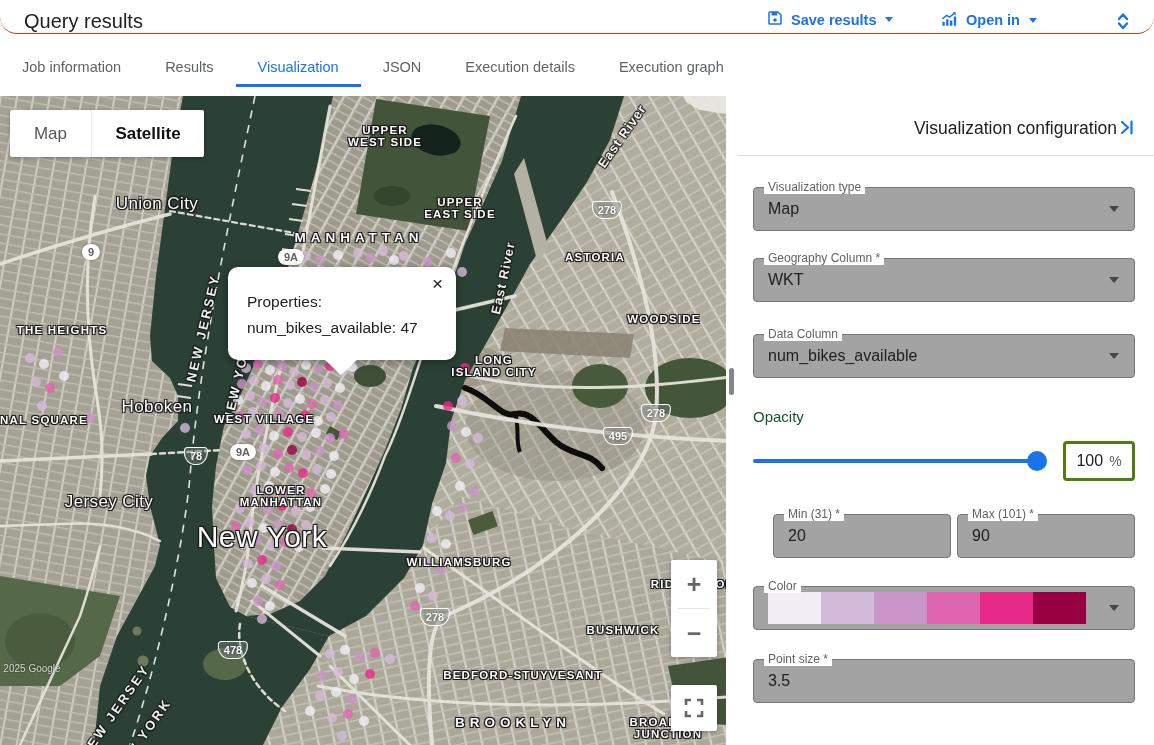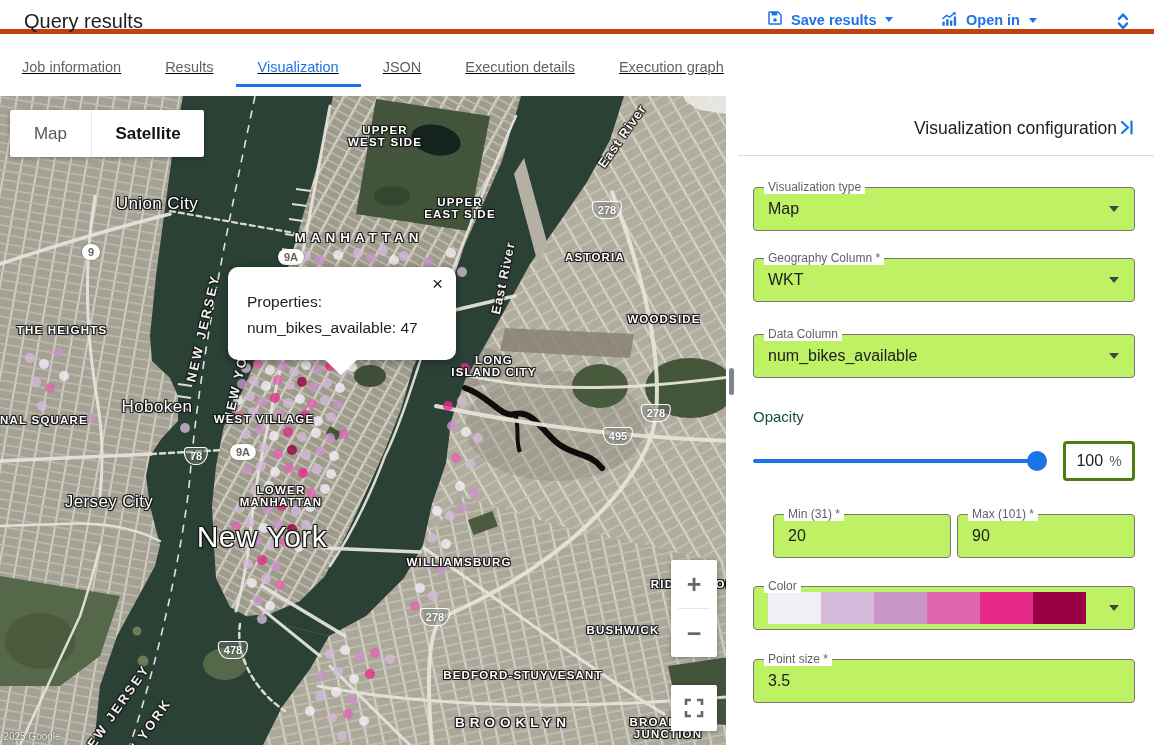--- a/index.html
+++ b/index.html
@@ -2,33 +2,33 @@
 <html><head>
 <meta charset="utf-8">
 <style>
   * { box-sizing: border-box; margin: 0; padding: 0; }
   html,body { width:1154px; height:745px; overflow:hidden; background:#fff;
     font-family:"Liberation Sans", sans-serif; }
   .app { position:relative; width:1154px; height:745px; background:#fff; }
 
   
   .toolbar { position:absolute; left:0; top:0; width:1154px; height:34px; background:#fff;
-    border-bottom:5px solid #c2410c; }
+    border-bottom:1px solid #c2410c;border-radius:19px; }
   .page-title { position:absolute; left:24px; top:10px; font-size:20px; color:#202124; }
   .tb-btn { position:absolute; top:9px; display:flex; align-items:center; gap:7px;
     color:#1a73e8; font-size:14.5px; font-weight:600; cursor:pointer; }
   .tb-btn .caret { width:0; height:0; border-left:4.5px solid transparent;
     border-right:4.5px solid transparent; border-top:5px solid #1a73e8; margin-left:2px; }
   .tb-save { left:766px; }
   .tb-open { left:940px; }
   .unfold { position:absolute; left:1111px; top:9px; width:24px; height:24px; cursor:pointer; }
 
   
   .tabbar { position:absolute; left:0; top:50px; width:1154px; height:46px; background:#fff;
-    display:flex; padding-left:0;text-decoration:underline; }
+    display:flex; padding-left:0; }
   .tab { height:37px; padding:0 22px; display:flex; align-items:center; font-size:14.5px;
     color:#5f6368; border-bottom:3px solid transparent; cursor:pointer; white-space:nowrap; }
   .tab.active { color:#1a73e8; border-bottom-color:#1a73e8; font-weight:500; }
 
   
   .map { position:absolute; left:0; top:96px; width:726px; height:649px; overflow:hidden;
     background:#9aa08f; }
   .map svg.base { position:absolute; left:0; top:0; }
   .overlay { position:absolute; left:0; top:0; width:737px; height:649px; pointer-events:none; }
 
@@ -86,21 +86,21 @@
     background:#80868b; cursor:col-resize; }
 
   
   .panel { position:absolute; left:738px; top:96px; width:416px; height:649px; background:#fff; }
   .panel-hd { height:60px; padding:22px 18px 0 25px; display:flex; justify-content:flex-end;
     align-items:flex-start; border-bottom:1px solid #dadce0; }
   .panel-title { font-size:17.5px; color:#202124; }
   .panel-body { padding:0 19px 0 15px; }
 
   .field { position:relative; border:1px solid #747775; border-radius:4px; height:44px;
-    display:flex; align-items:center; padding:0 40px 0 14px; cursor:pointer; background:#bef264; }
+    display:flex; align-items:center; padding:0 40px 0 14px; cursor:pointer; background:#a3a3a3; }
   .field .flabel { position:absolute; top:-8px; left:10px; background:#fff; padding:0 4px;
     font-size:12px; color:#5f6368; white-space:nowrap; }
   .field .fvalue { font-size:16px; color:#202124; }
   .field .arrow { position:absolute; right:15px; top:50%; margin-top:-3px; width:0; height:0;
     border-left:5.5px solid transparent; border-right:5.5px solid transparent;
     border-top:6.5px solid #444746; }
 
   .sec-label { font-size:15px; color:#14532d; font-weight:500; }
 
   .slider-row { display:flex; align-items:center; }
@@ -453,21 +453,21 @@
         <div class="mlabel lbl-big" style="left: 262px; top: 441px;">New York</div>
         <div class="mlabel lbl-n" style="left: 459px; top: 466px;">WILLIAMSBURG</div>
         <div class="mlabel lbl-n" style="left: 623px; top: 534px;">BUSHWICK</div>
         <div class="mlabel lbl-n" style="left: 693px; top: 488px;">RIDGEWOOD</div>
         <div class="mlabel lbl-n" style="left: 523px; top: 579px;">BEDFORD-STUYVESANT</div>
         <div class="mlabel lbl-b" style="left: 513px; top: 626px;">BROOKLYN</div>
         <div class="mlabel lbl-n" style="left: 668px; top: 632px;">BROADWAY
 JUNCTION</div>
         <div class="mlabel lbl-wu" style="left: 115px; top: 615px; transform: translate(-50%, -50%) rotate(-55deg);">NEW JERSEY</div>
         <div class="mlabel lbl-wu" style="left: 142px; top: 641px; transform: translate(-50%, -50%) rotate(-55deg);">NEW YORK</div>
-        <div class="mlabel lbl-attr" style="left: 32px; top: 640px;">2025 Google</div>
+        <div class="mlabel lbl-attr" style="left: 32px; top: 572px;">2025 Google</div>
         <span class="shield shield-s" style="left: 91px; top: 156px;">9</span>
         <span class="shield shield-s" style="left: 291px; top: 161px;">9A</span>
         <span class="shield shield-s" style="left: 243px; top: 356px;">9A</span>
         <span class="shield shield-i" style="left: 607px; top: 114px;">278</span>
         <span class="shield shield-i" style="left: 656px; top: 317px;">278</span>
         <span class="shield shield-i" style="left: 618px; top: 340px;">495</span>
         <span class="shield shield-i" style="left: 196px; top: 360px;">78</span>
         <span class="shield shield-i" style="left: 233px; top: 554px;">478</span>
         <span class="shield shield-i" style="left: 435px; top: 521px;">278</span>
       </div>

